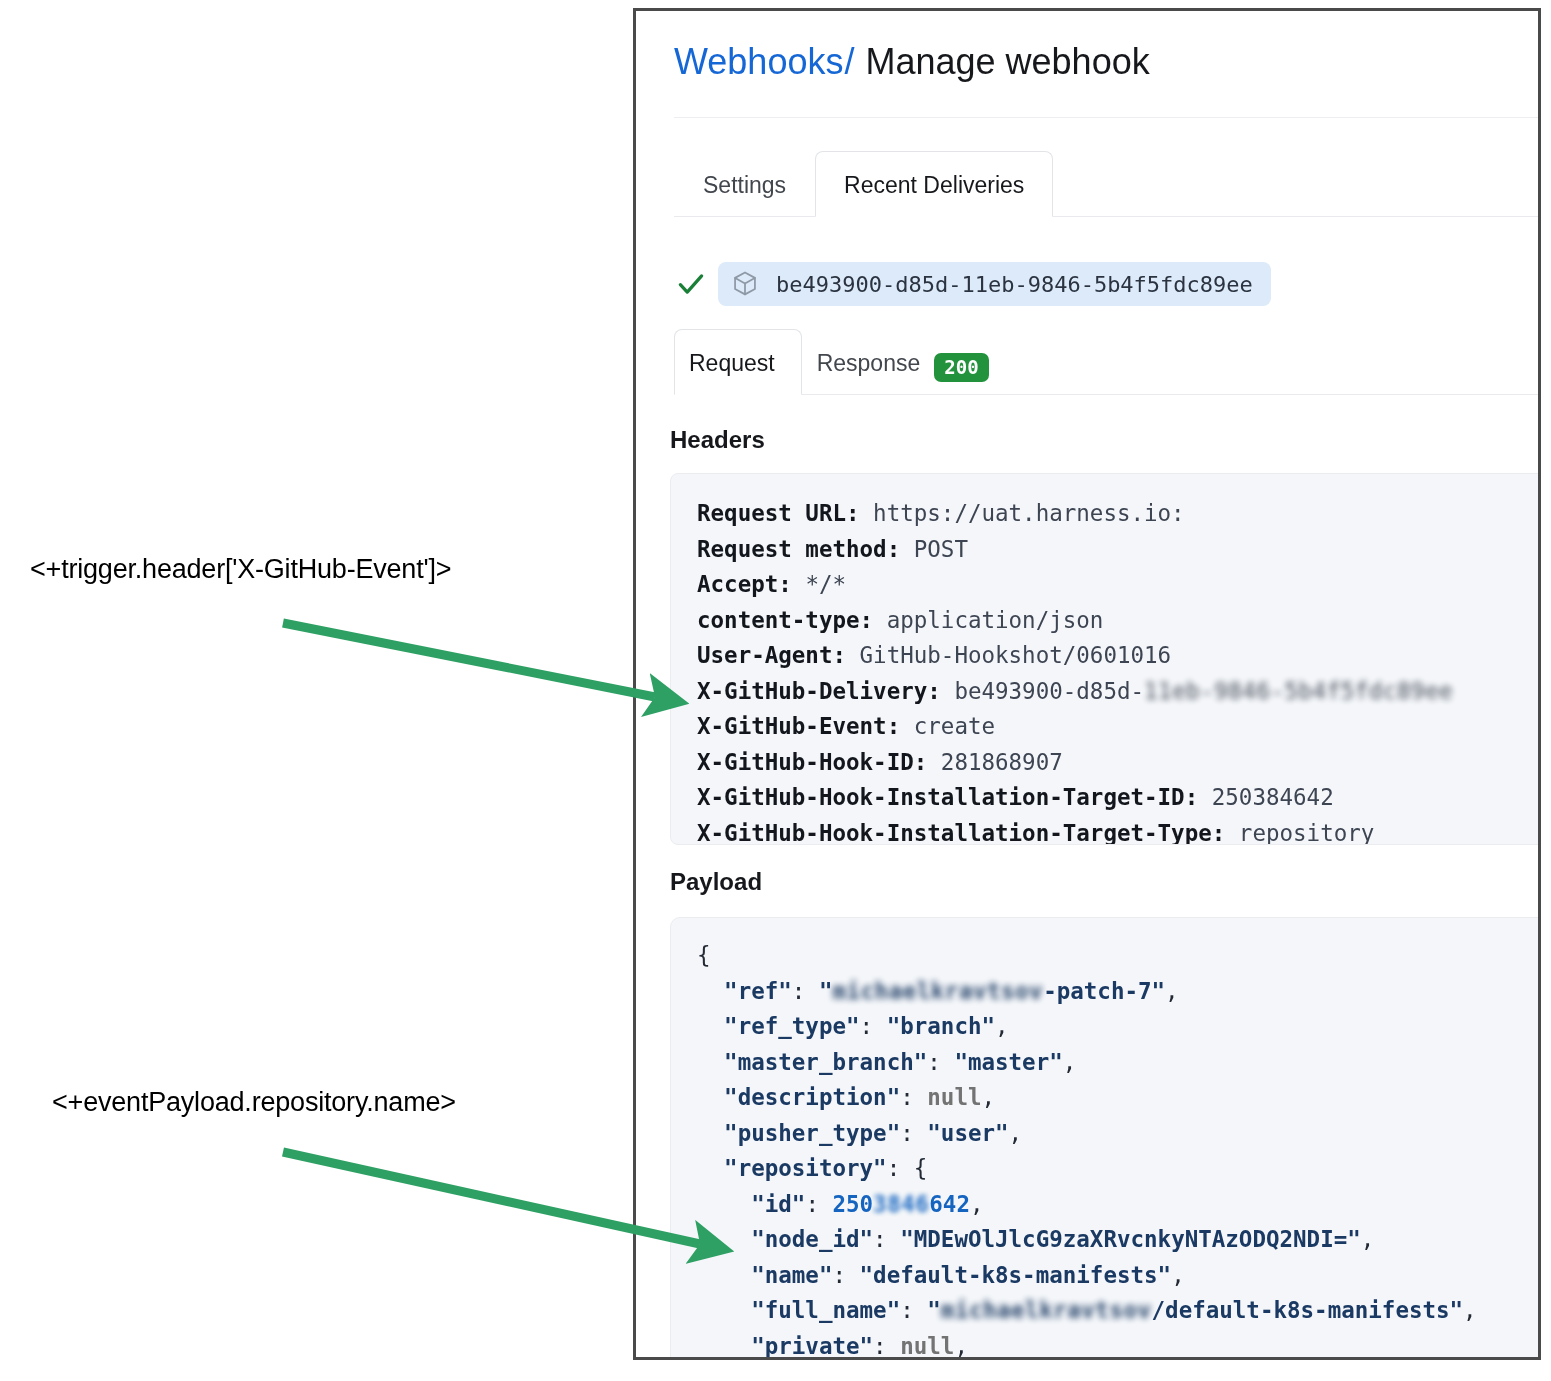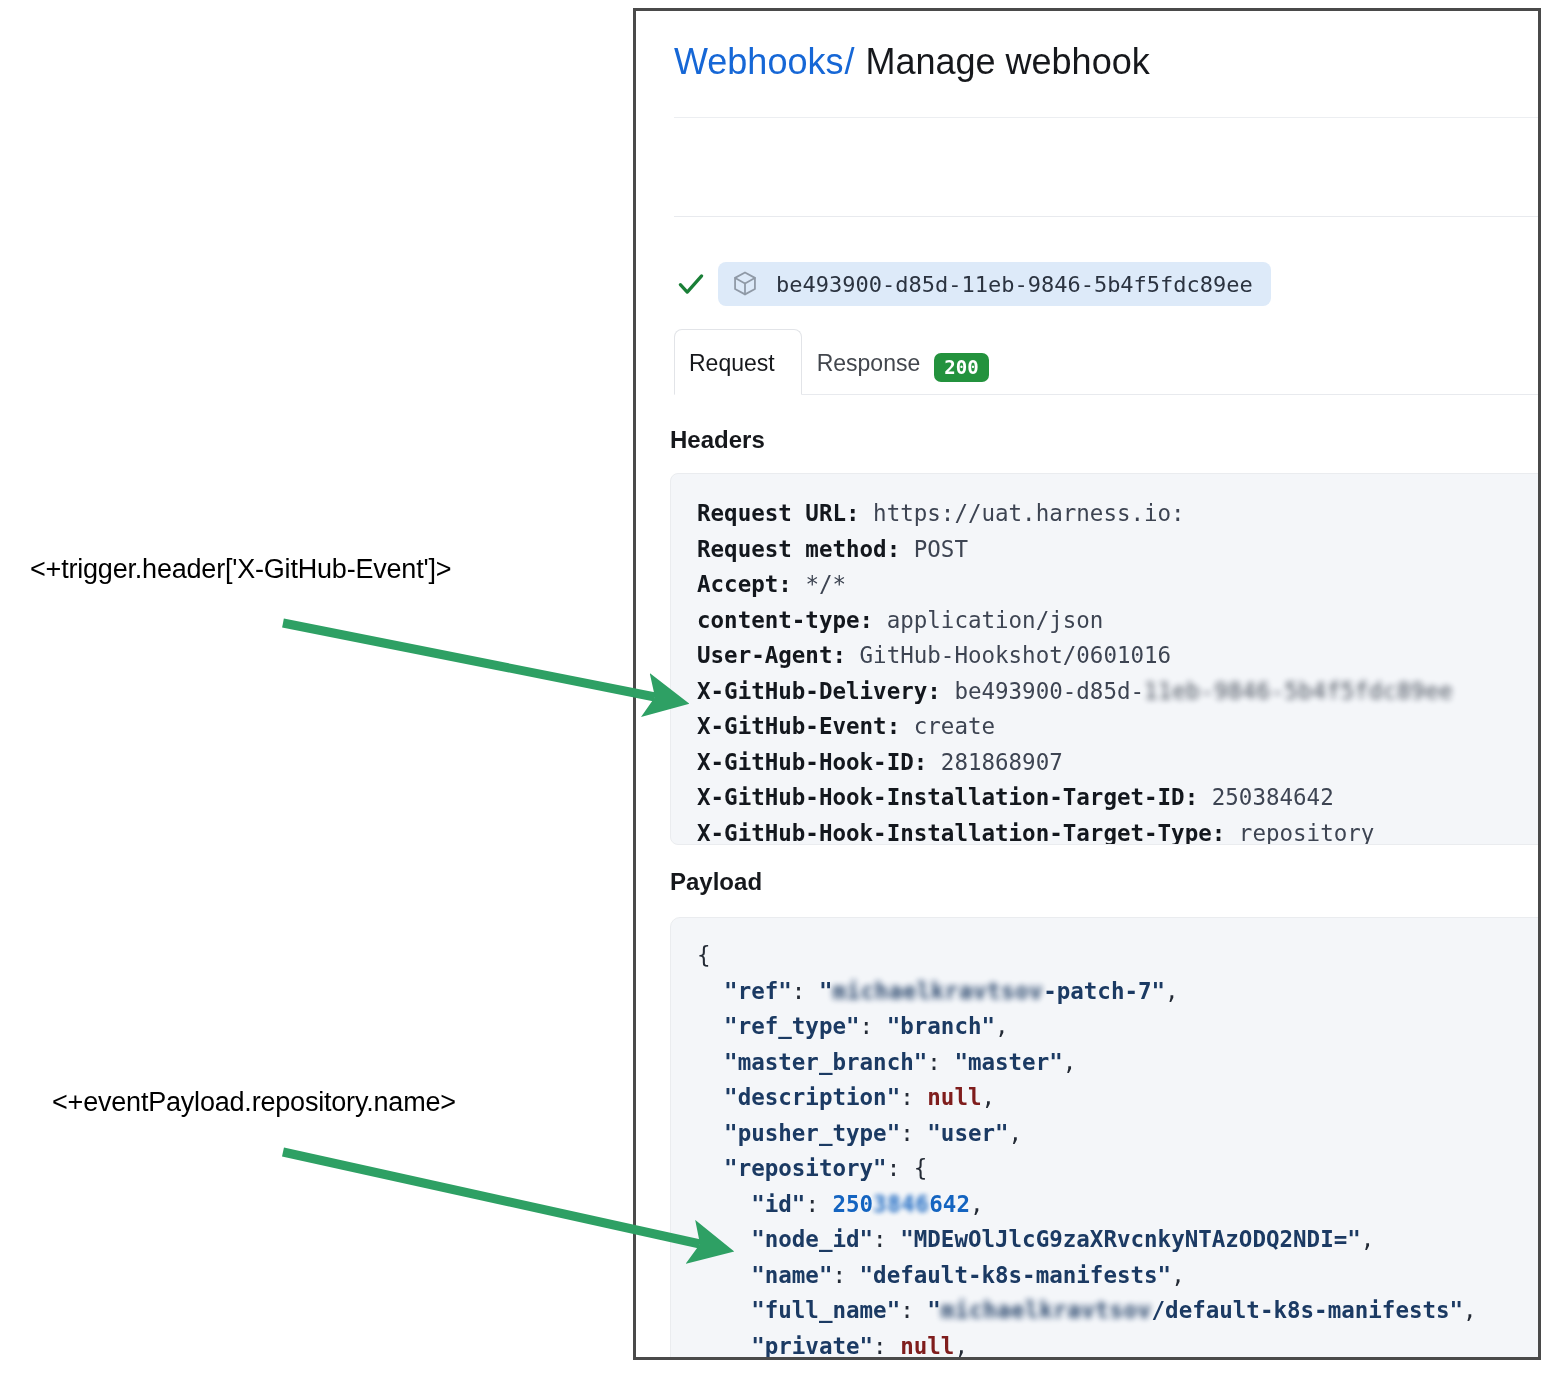--- a/index.html
+++ b/index.html
@@ -272,21 +272,21 @@
     white-space: pre;
   }
   .hk { font-weight: 700; color: #13171d; }
   .hv { font-weight: 400; color: #3d4452; }
 
   
   .jk   { color: #1b3a63; font-weight: 600; }     
   .jp   { color: #232a35; }                        
   .js   { color: #1b3a63; font-weight: 600; }      
   .jnum { color: #1464c0; font-weight: 600; }      
-  .jlit { color: #7f1d1d; font-weight: 600; }      
+  .jlit { color: #737373; font-weight: 600; }      
 
   
   .redacted {
     display: inline-block;
     vertical-align: baseline;
     position: relative;
     filter: blur(3.1px);
     color: #2b3340;
     opacity: .95;
     letter-spacing: .5px;
@@ -317,20 +317,24 @@
 
 <div class="panel-frame">
 <div class="panel-inner">
 
   <div class="breadcrumb">
     <span class="breadcrumb-link">Webhooks</span><span class="breadcrumb-sep">/</span> <span class="breadcrumb-current">Manage webhook</span>
   </div>
 
   <div class="header-divider"></div>
 
+  <div class="tabs-toplevel">
+    <div class="tab-top">Settings</div>
+    <div class="tab-top is-active">Recent Deliveries</div>
+  </div>
   <div class="tabs-toplevel-underline"></div>
 
   <div class="delivery-row">
     <span class="delivery-check">
       <svg width="30" height="30" viewBox="0 0 24 24" fill="none" stroke="#1a7f37" stroke-width="2.6" stroke-linecap="round" stroke-linejoin="round">
         <polyline points="3.5,12.5 9,18.5 20.5,5.5"></polyline>
       </svg>
     </span>
     <div class="delivery-pill">
       <span class="delivery-pill-icon">

